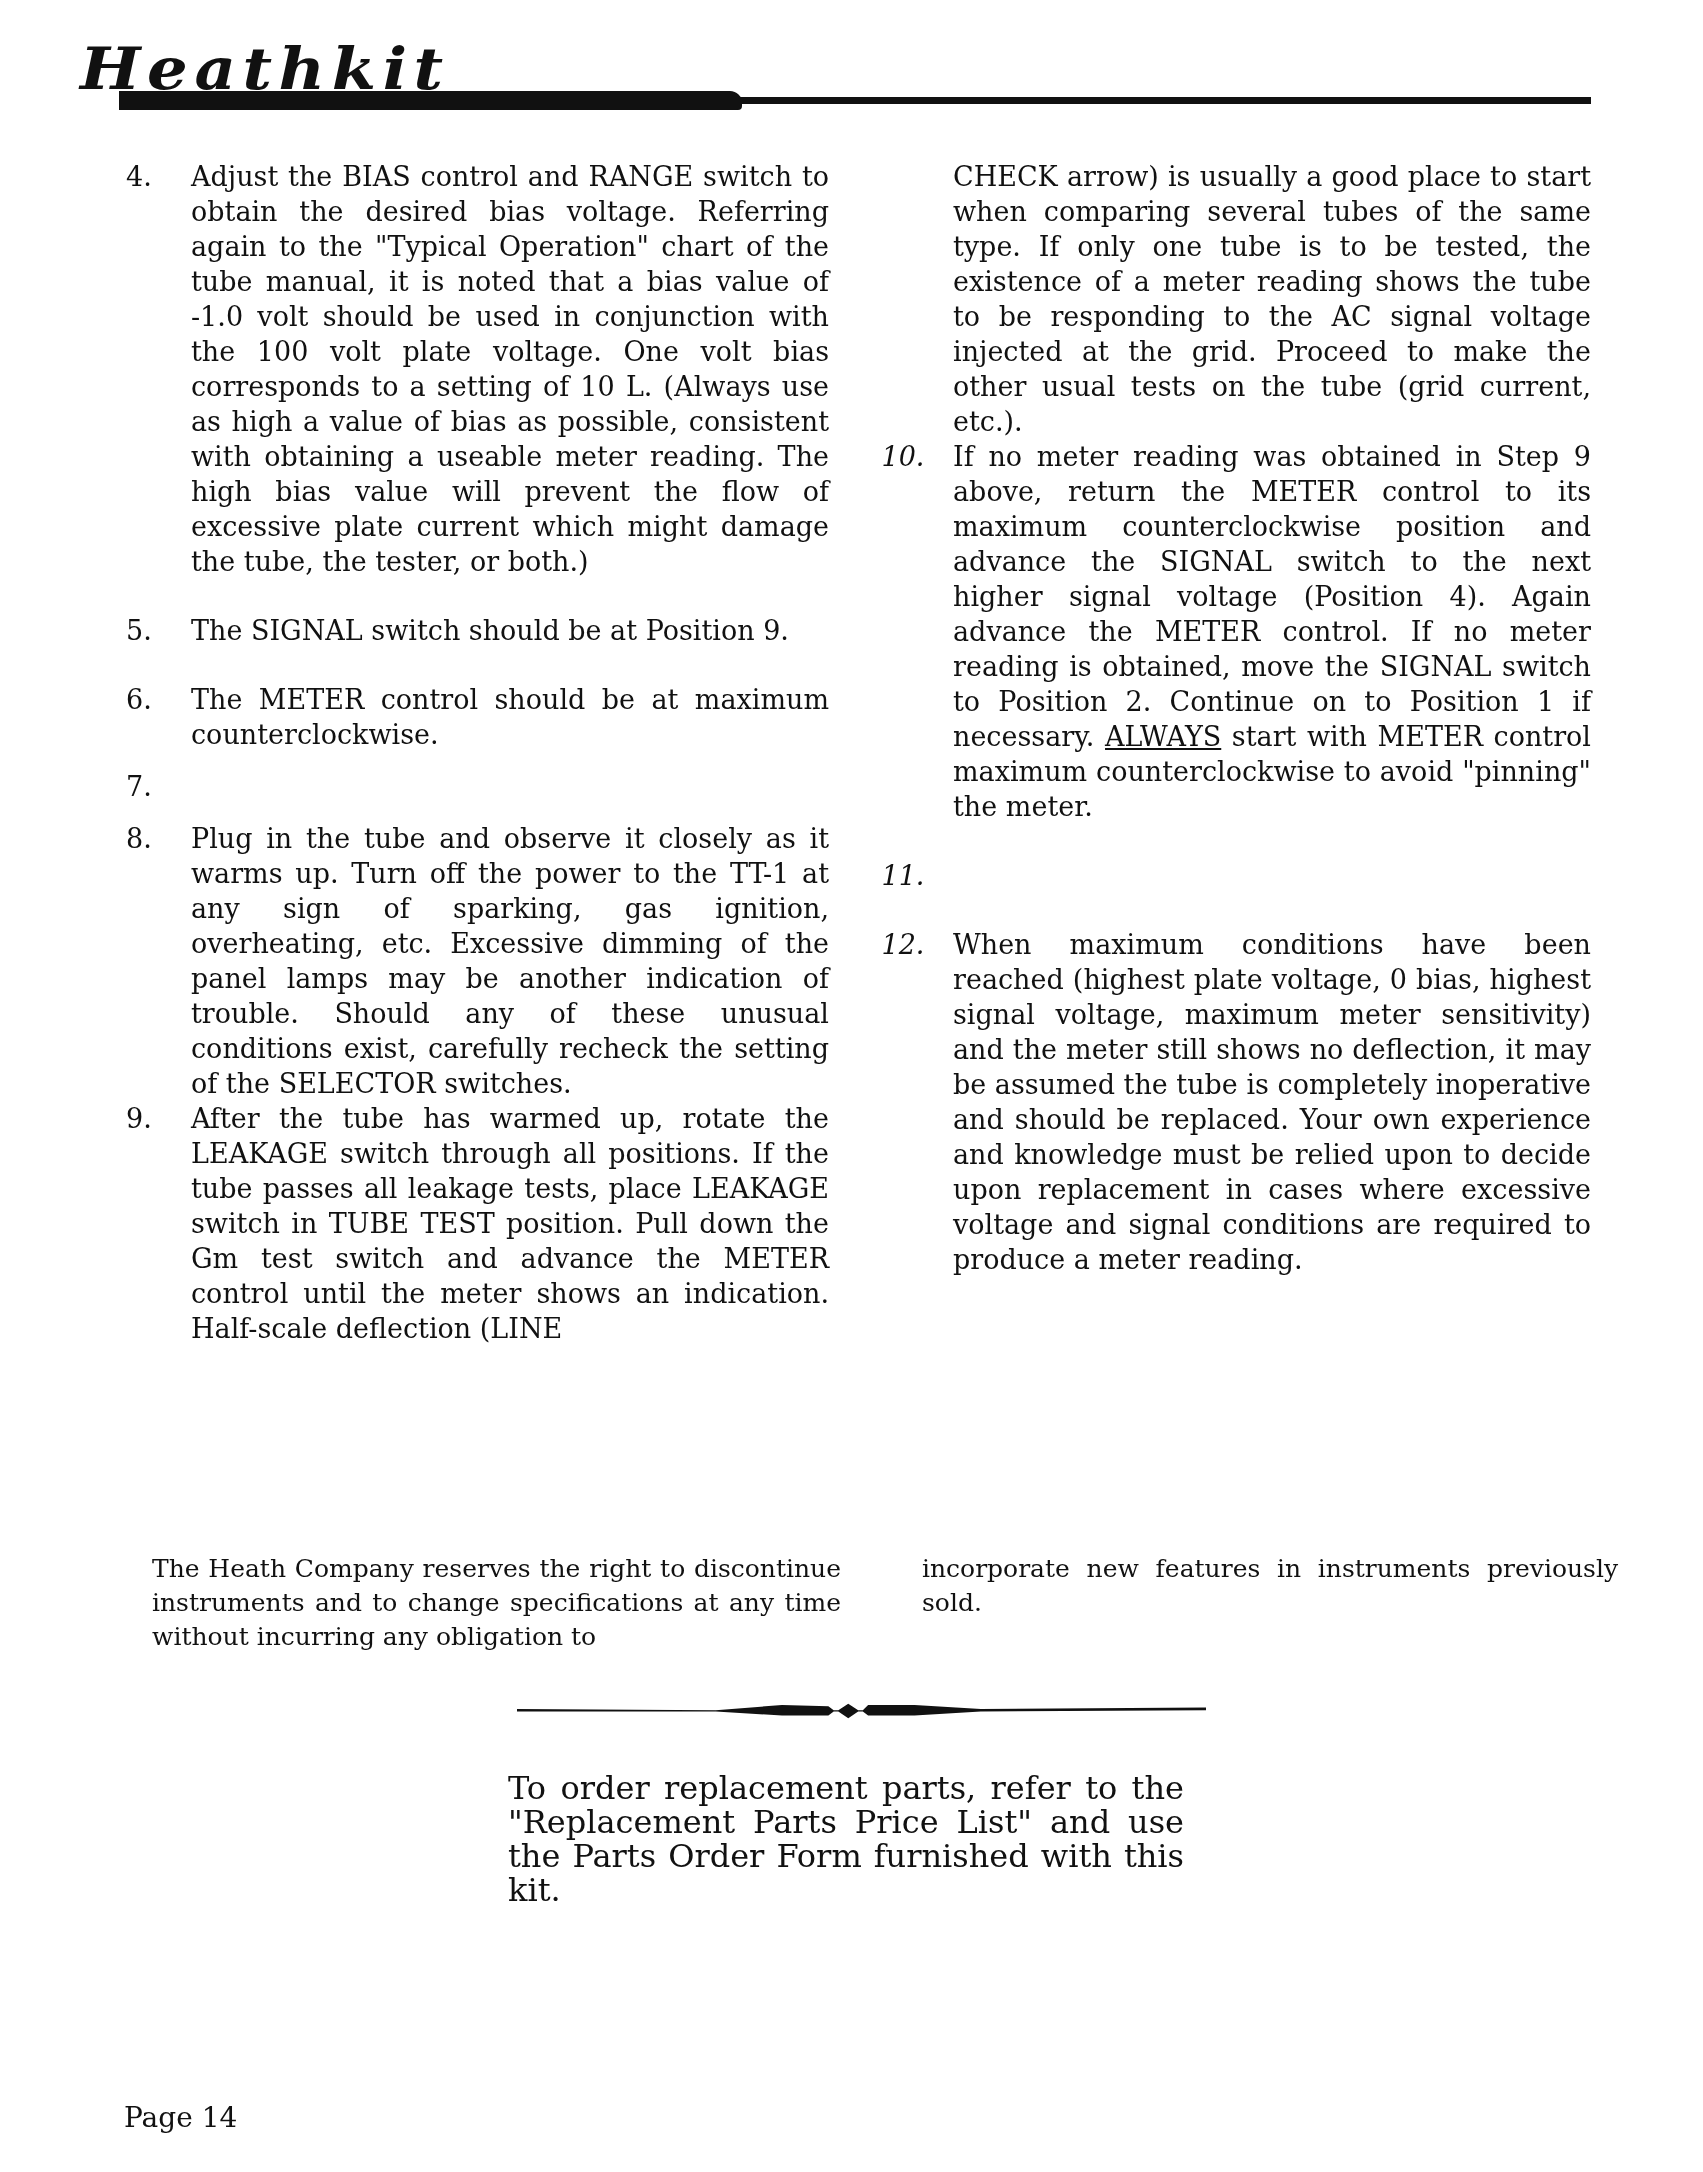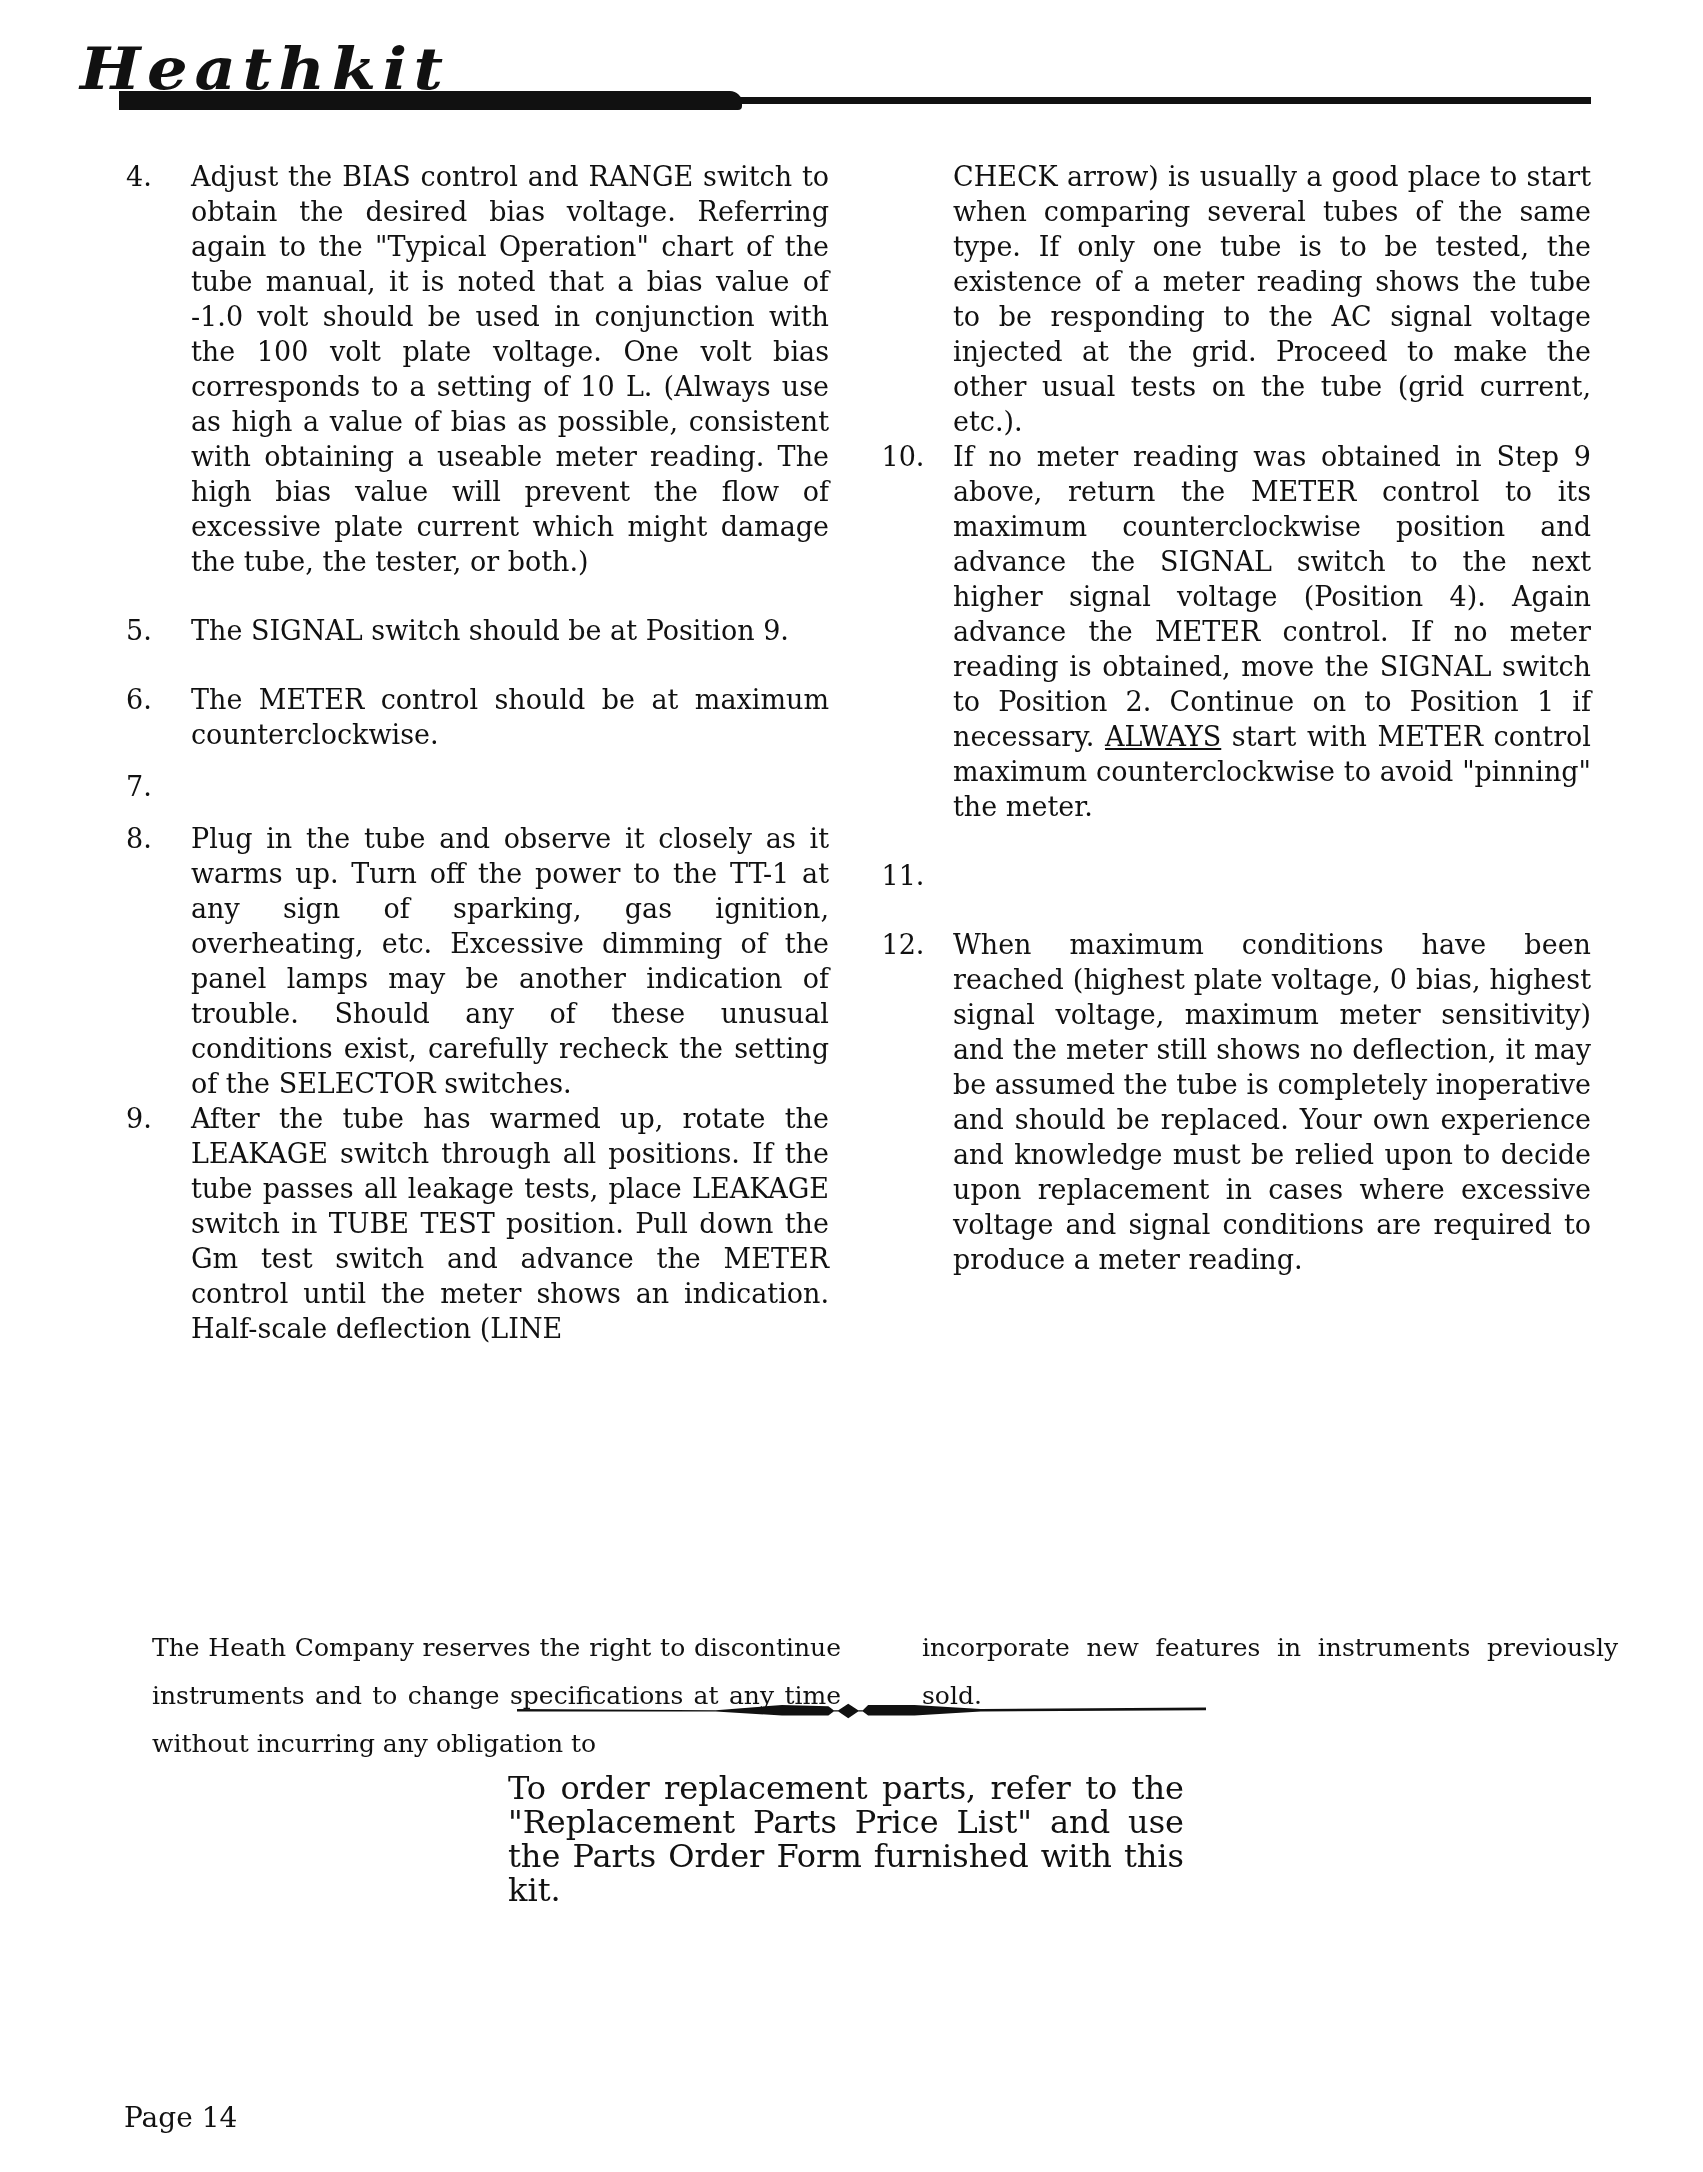--- a/index.html
+++ b/index.html
@@ -8,28 +8,28 @@
   .logo-text { position:absolute; left:80px; top:40px; font-family:"DejaVu Serif", serif;
                font-style:italic; font-weight:bold; font-size:64px; letter-spacing:6.6px;
                color:#111; line-height:1; transform:scaleY(0.9); transform-origin:left top; }
   .header-rule { position:absolute; left:729px; top:97px; width:862px; height:6.6px; background:#111; }
   .logo-bar { position:absolute; left:119px; top:91px; width:623px; height:18.6px; background:#111; border-radius:0 12px 4px 0; }
   .col { position:absolute; top:159px; width:736px; font-size:27px; line-height:35px; }
   .col.left { left:93px; }
   .col.right { left:855px; }
   .item { display:flex; margin:0; }
   .num { width:98px; flex:none; padding-left:33px; box-sizing:border-box; }
-  .right .num { padding-left:26.5px; }
+  .right .num { padding-left:26.5px;font-style:italic; }
   .txt { flex:1; text-align:justify; }
   .item + .item { margin-top:0; }
   .gap-lg { margin-top:34px !important; }
   .gap-md { margin-top:17px !important; }
   .cont { padding-left:98px; text-align:justify; }
   u { text-decoration:underline;margin-top:40px; }
-  .notice { position:absolute; top:1624px; font-size:25px; line-height:48px; width:689px; text-align:justify; }
+  .notice { position:absolute; top:1552px; font-size:25px; line-height:34px; width:689px; text-align:justify; }
   .notice.l { left:152px; }
   .notice.r { left:885px; width:696px;margin-left:37px; }
   .ornament { position:absolute; left:517px; top:1697px; width:689px; height:26.5px; }
   .parts { position:absolute; left:508px; top:1753px; width:676px; font-size:32px; line-height:34px; text-align:justify;margin-top:18px; }
   .page-num { position:absolute; left:124px; top:2101px; font-size:28px; font-weight:normal; }
 </style>
 </head>
 <body>
 
 <div>

